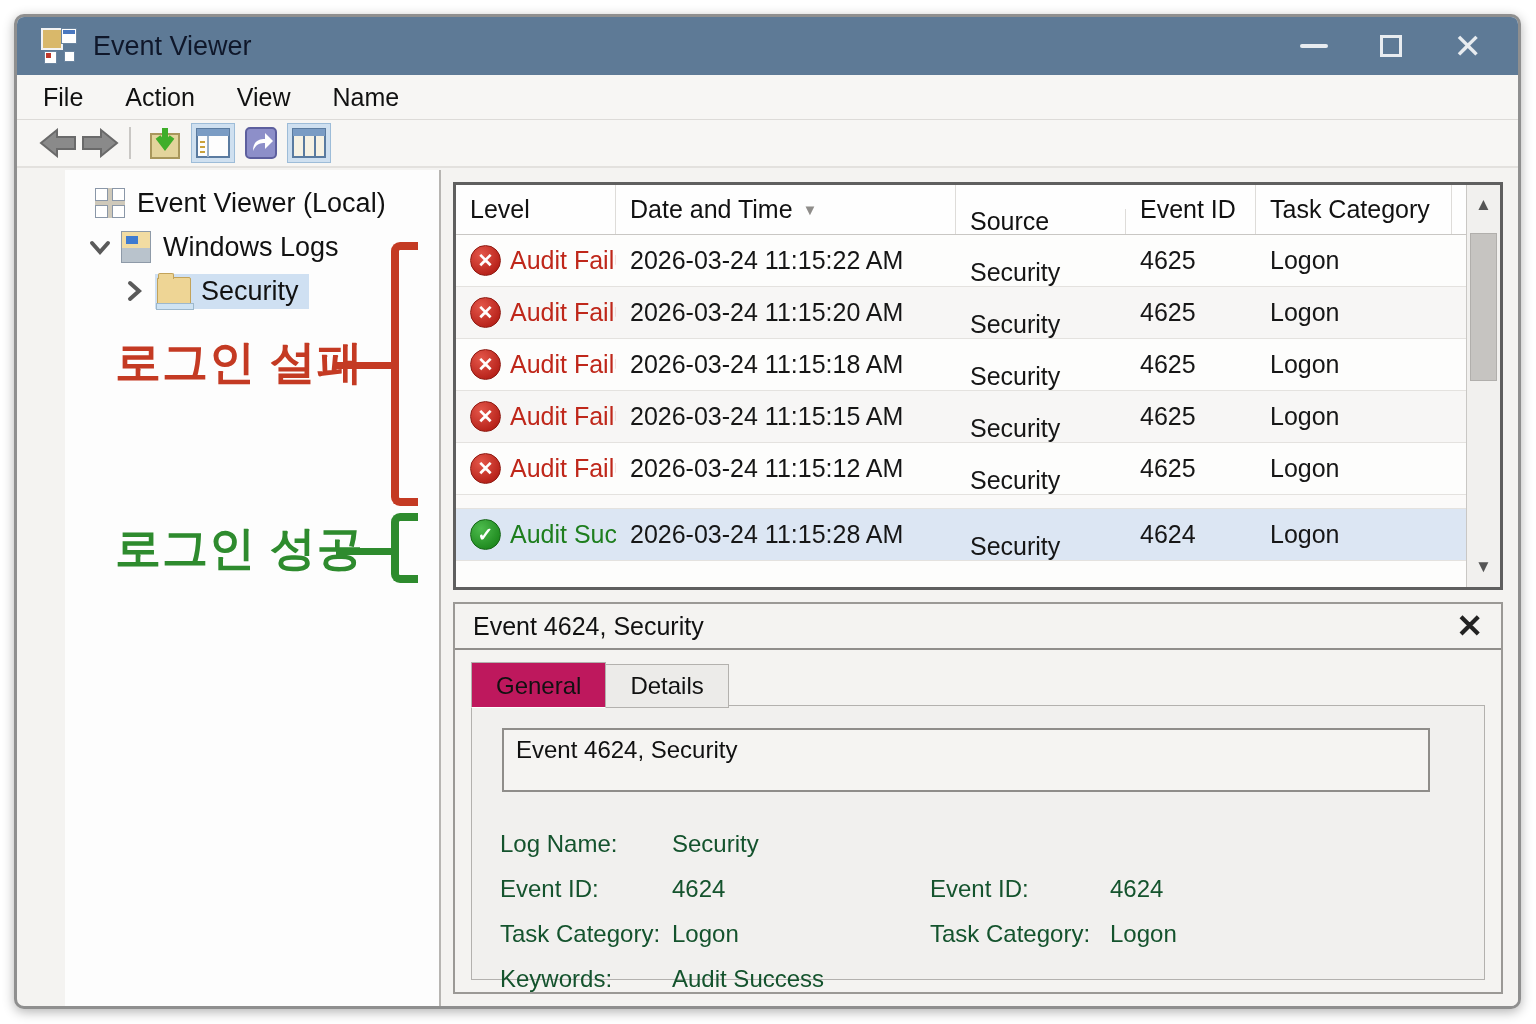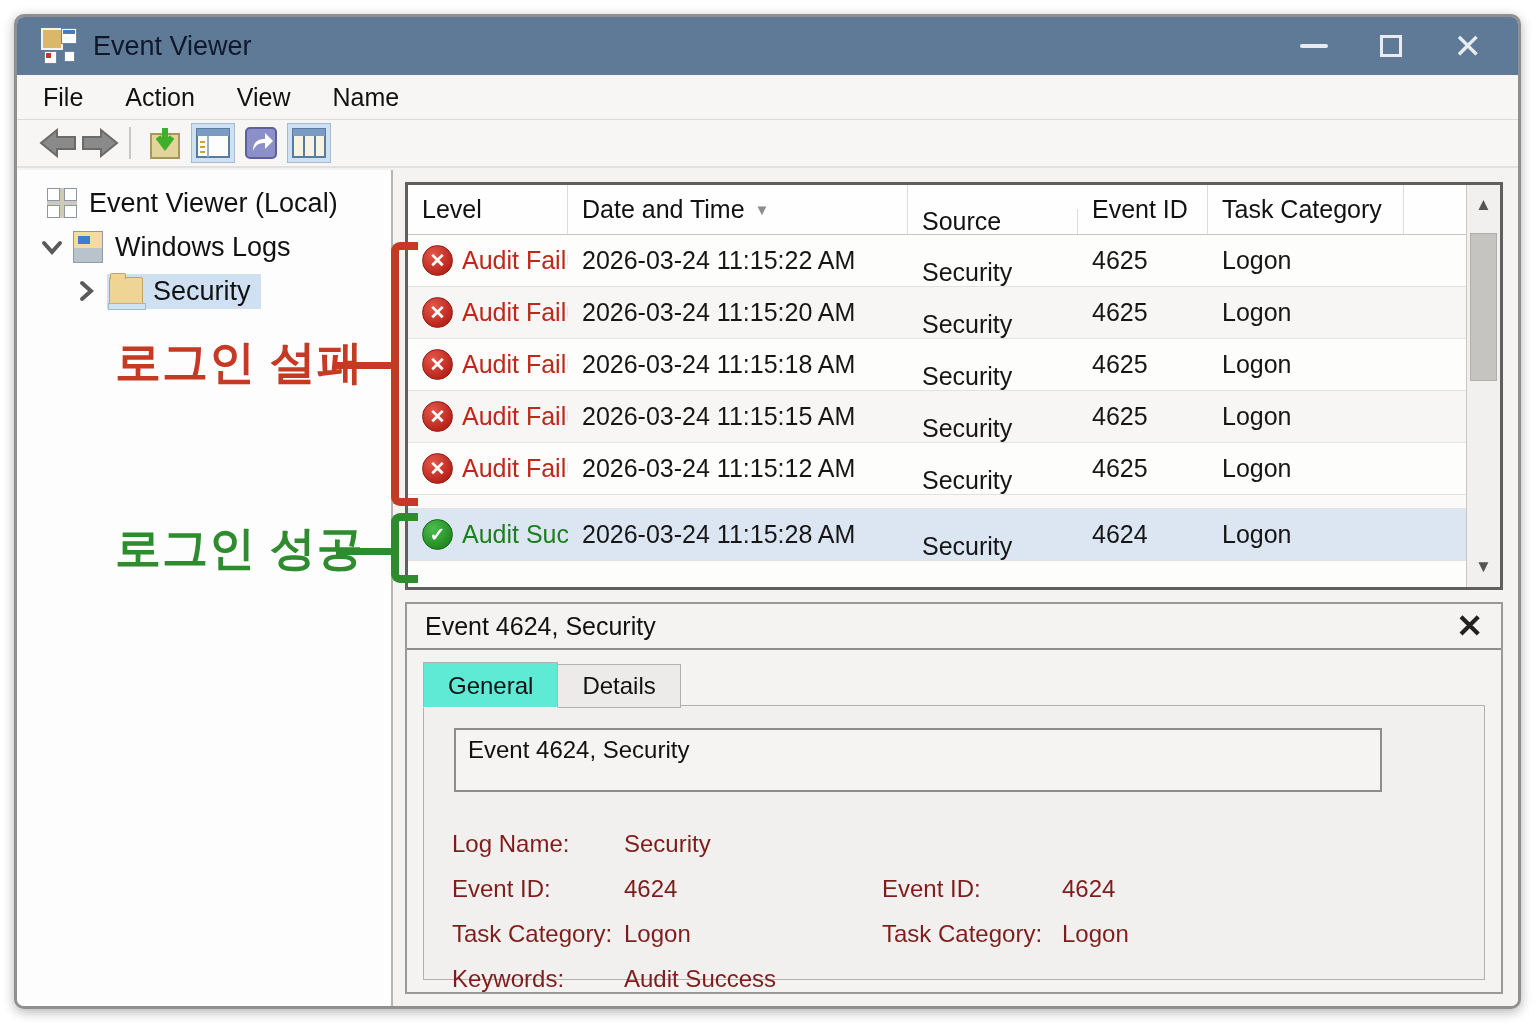--- a/index.html
+++ b/index.html
@@ -32,21 +32,21 @@
 
   
   .toolbar { height:48px; background:#f7f6f4; display:flex; align-items:center; padding-left:20px;
              border-bottom:2px solid #e3e1de; }
   .nav-arrow { width:42px; height:30px; }
   .tb-sep { width:2px; height:32px; background:#c9c7c4; margin:0 12px 0 8px; }
   .tb-btn { width:44px; height:40px; display:flex; align-items:center; justify-content:center; margin-right:4px; border:1px solid transparent; }
   .tb-btn.hl { background:#cfe0f0; border:1px solid #9dbcd8; }
 
   
-  .win-body { position:absolute; left:0; top:153px; right:0; bottom:0; display:flex; }
+  .win-body { position:absolute; left:0; top:153px; right:0; bottom:0; display:flex;padding-left:48px; }
   .tree-panel { width:376px; background:#fdfdfd; border-right:2px solid #b7b5b2; position:relative; }
   .content { flex:1; position:relative; background:#f4f3f1; }
 
   
   .tree-row { display:flex; align-items:center; font-size:27px; color:#111; height:38px; }
   .tr0 { margin:14px 0 0 30px; }
   .tr1 { margin:6px 0 0 22px; }
   .tr2 { margin:6px 0 0 56px; }
   .tree-chevron { width:26px; height:26px; margin-right:8px; flex:0 0 auto; }
   .ico-grid { width:30px; height:30px; margin-right:12px; position:relative; background:#cfc9ba; flex:0 0 auto; }
@@ -99,28 +99,28 @@
   .vs-up { top:0; } .vs-down { bottom:0; }
   .vs-thumb { position:absolute; left:3px; right:3px; top:48px; height:148px; background:#c6c4c1; border:1px solid #b1afac; }
 
   
   .detail-panel { position:absolute; left:12px; top:432px; right:15px; bottom:12px;
                   border:2px solid #9b9996; background:#f4f3f1; }
   .dp-header { height:46px; display:flex; align-items:center; padding:0 18px; border-bottom:2px solid #908e8b; font-size:25px; color:#111; }
   .dp-close { margin-left:auto; font-size:32px; font-weight:700; color:#222; line-height:1; }
   .dp-tabs { position:absolute; left:16px; top:60px; display:flex; z-index:2; }
   .dp-tab { padding:7px 24px; font-size:24px; color:#111; border:1px solid #b3b1ae; background:#ecebe9; }
-  .dp-tab.active { background:#5eead4; border-bottom:1px solid #ffffff; position:relative; top:0; padding-top:9px; margin-top:-2px; z-index:3; }
+  .dp-tab.active { background:#be185d; border-bottom:1px solid #ffffff; position:relative; top:0; padding-top:9px; margin-top:-2px; z-index:3; }
   .dp-tab + .dp-tab { border-left:none; }
   .dp-content { position:absolute; left:16px; right:16px; top:101px; bottom:12px; border:1px solid #b3b1ae; background:#f1f0ee; }
   .dp-msgbox { position:absolute; left:30px; top:22px; width:928px; height:64px; border:2px solid #8f8d8a;
                background:#f5f4f2; font-size:24px; color:#111; padding:6px 12px; }
   .dp-fields { position:absolute; left:28px; top:115px; display:grid;
                grid-template-columns:172px 258px 180px auto; grid-auto-rows:45px; align-items:center;
-               font-size:24px; color:#7f1d1d; }
+               font-size:24px; color:#14532d; }
   .fld-label { }
   .fld-value { }
 </style>
 </head>
 <body>
 
 <div class="window">
 
   <div class="titlebar">
     <div class="app-icon">

